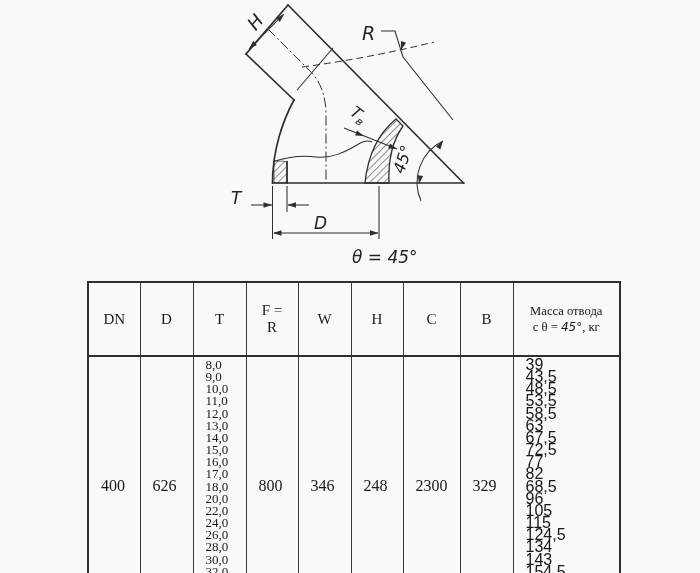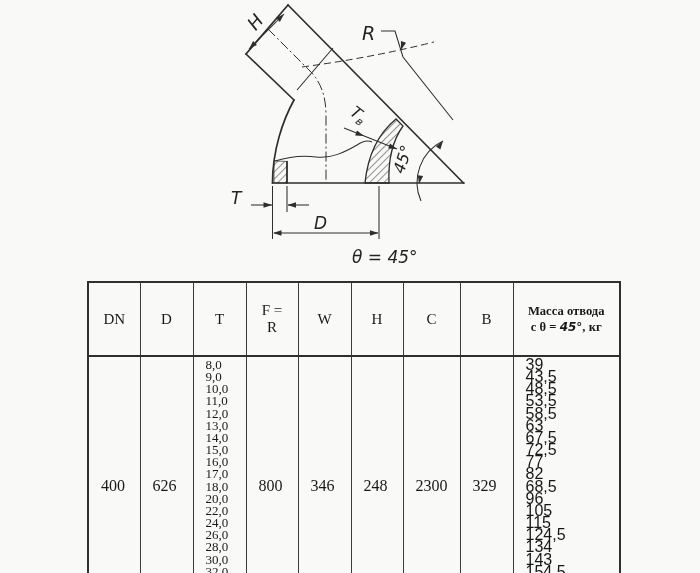--- a/index.html
+++ b/index.html
@@ -27,21 +27,21 @@
     padding:12px;
   }
   .dim-table thead th{
     height:48px;
     font-weight:normal;
     font-size:15px;
     border-bottom:2.4px solid #2f2f2f;
     vertical-align:middle;
   }
   .dim-table thead th.mass-th{
-    font-size:12.6px;line-height:1.3;font-weight:bold;
+    font-size:12.6px;line-height:1.3;
   }
   .dim-table tbody td{
     height:233px;
     vertical-align:middle;
     font-size:16px;
   }
   .dim-table tbody td.lines{
     vertical-align:top;
     padding-top:2px;
     font-size:13px;

